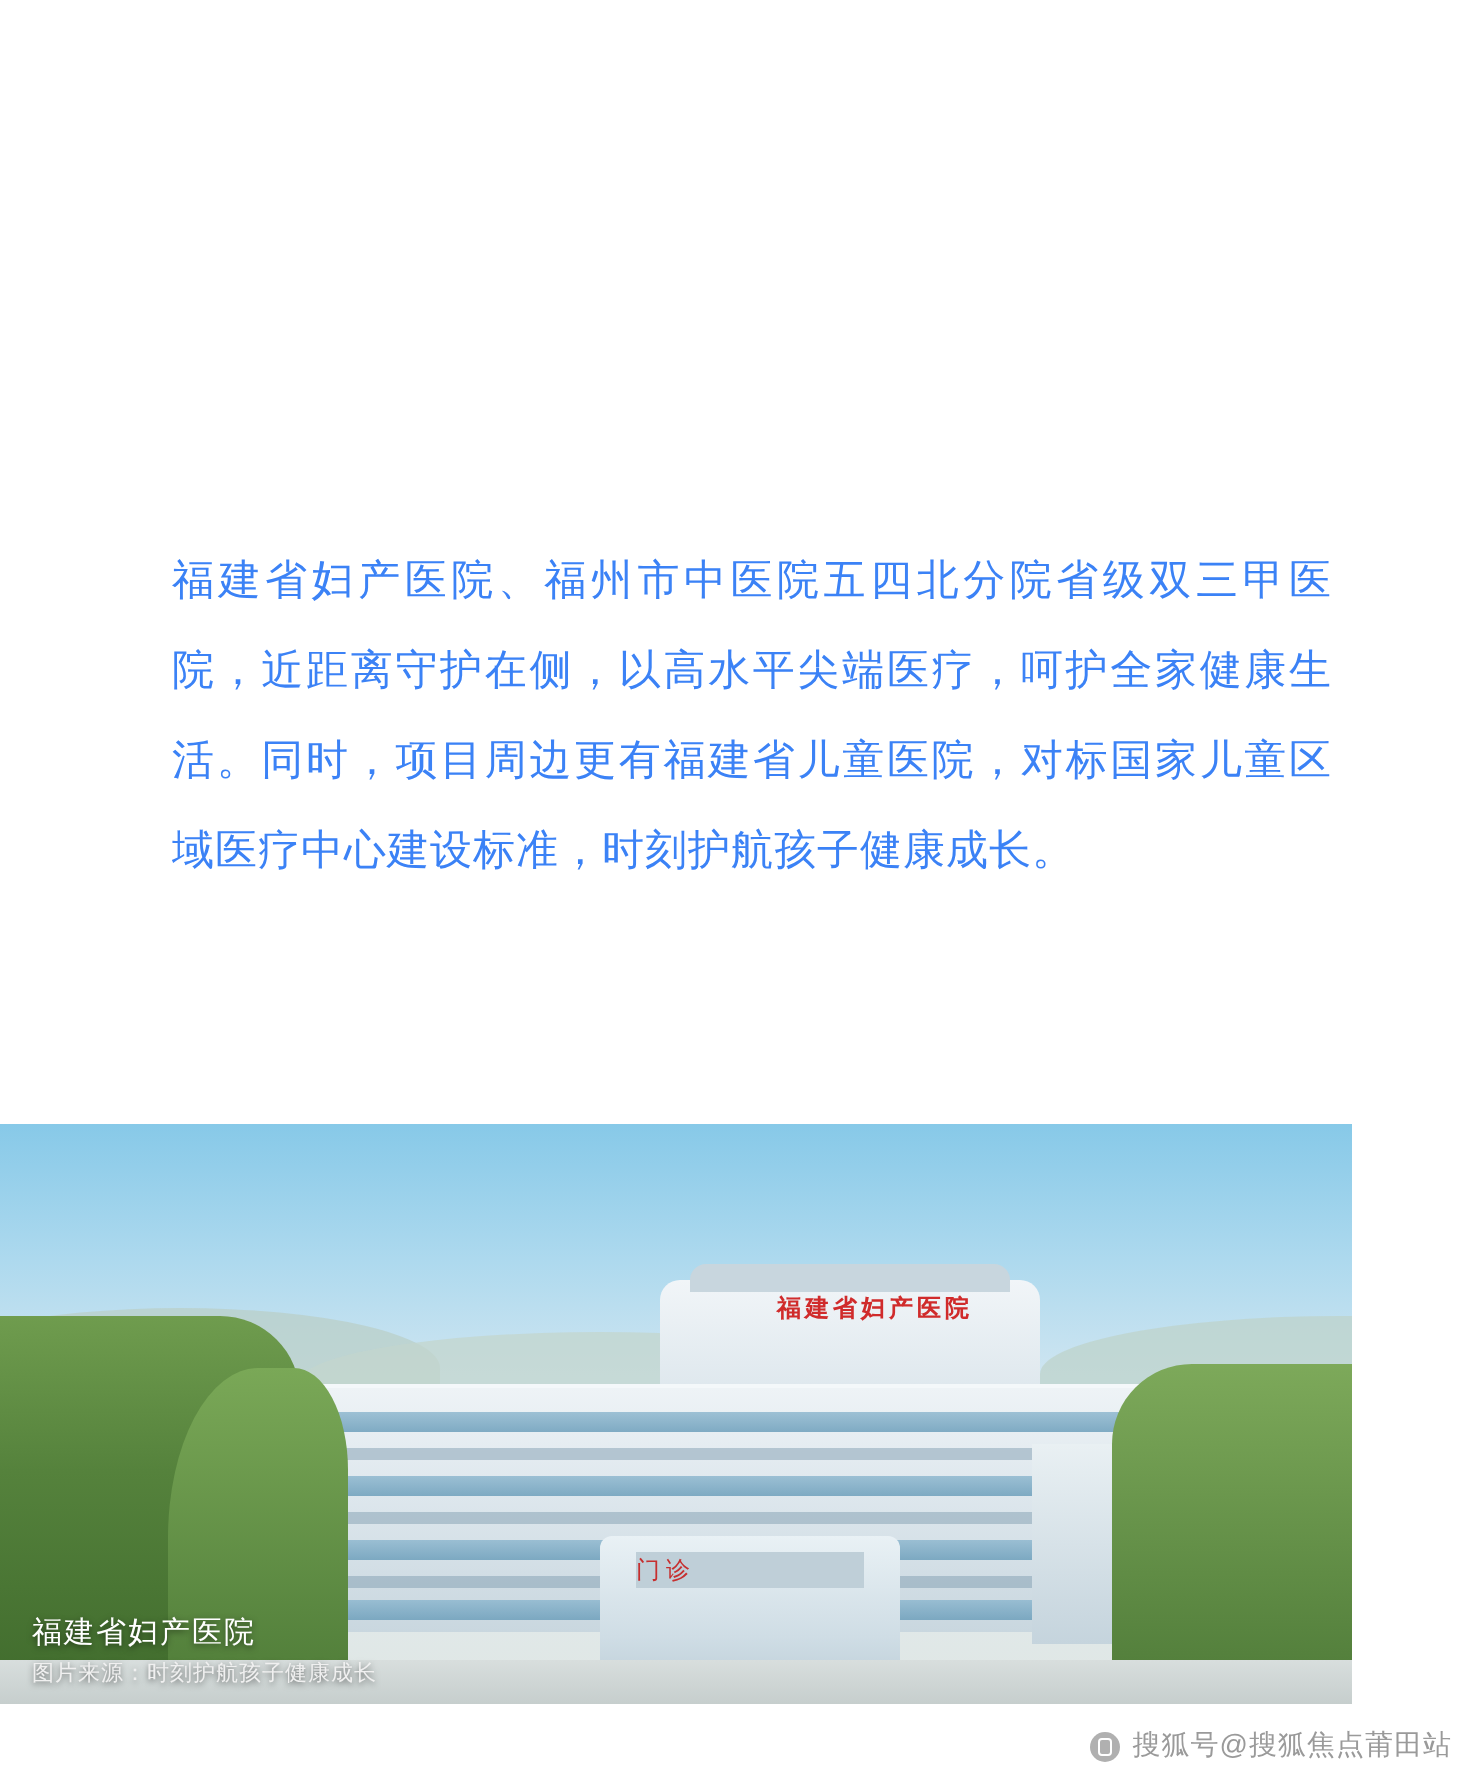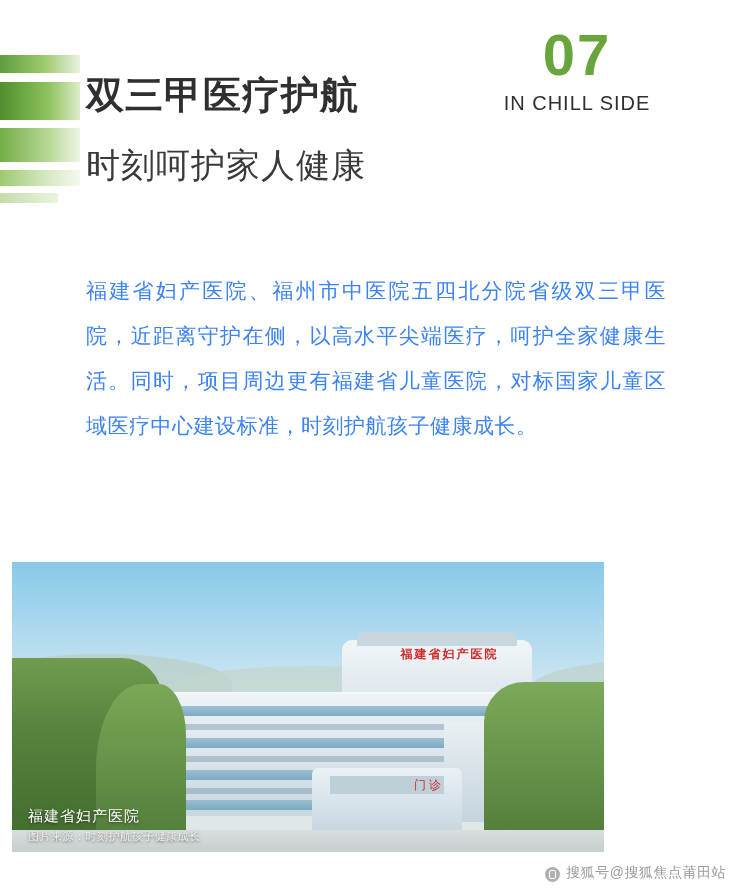--- a/index.html
+++ b/index.html
@@ -93,23 +93,23 @@
     font-size: 21px;
     line-height: 45px;
     color: #3b82f6;
     letter-spacing: 0.5px;
     text-align: justify;
   }
 
   
   .photo {
     position: absolute;
-    left: 12px;
+    left: 0;
     top: 562px;
-    width: 592px;
+    width: 676px;
     height: 290px;
     overflow: hidden;
     background: linear-gradient(180deg, #9fd4ec 0%, #cfe7f3 38%, #e4eef2 55%, #dfe6e4 100%);
   }
   
   .sky {
     position: absolute; left:0; top:0; width:740px; height:150px;
     background: linear-gradient(180deg, #87c9e8 0%, #add9ee 45%, #dceaf2 100%);
   }
   
@@ -183,21 +183,21 @@
     white-space: nowrap; overflow: hidden;
   }
   .entrance {
     position:absolute; left: 300px; top: 206px; width: 150px; height: 84px;
     background: linear-gradient(180deg,#e9f1f5 0%, #cfdde5 60%, #b9cad4 100%);
     border-radius: 6px 6px 0 0;
   }
   .entrance-sign {
     position:absolute; left: 318px; top: 214px; width: 114px; height: 18px;
     background: #bfcfd8;
-    color:#c62f2f; font-size: 12px; text-align:right; line-height:18px;
+    color:#c62f2f; font-size: 12px; text-align:left; line-height:18px;
     letter-spacing: 3px; white-space: nowrap; overflow: hidden;
   }
   .plaza {
     position:absolute; left: 0; top: 268px; width: 740px; height: 22px;
     background: linear-gradient(180deg,#d8dedd 0%, #c6cecd 100%);
   }
 
   .photo-caption {
     position: absolute;
     left: 16px;
@@ -224,21 +224,21 @@
     top: 852px;
     width: 740px;
     height: 41px;
     background: #ffffff;
   }
   .watermark {
     position: absolute;
     right: 14px;
     top: 12px;
     display: flex;
-    align-items: flex-end;
+    align-items: center;
     gap: 6px;
     color: #9a9a9a;
     font-size: 14px;
     letter-spacing: .5px;
   }
   .wm-icon {
     width: 15px; height: 15px;
     border-radius: 50%;
     background: #b0b0b0;
     position: relative;
@@ -249,35 +249,20 @@
     position:absolute; left:4px; top:3px; width:7px; height:9px;
     border:1.5px solid #ffffff; border-radius: 2px;
     box-sizing: border-box;
   }
 </style>
 </head>
 <body>
 
 <div class="page">
 
-  <div class="header">
-    <div class="bar bar-1"></div>
-    <div class="bar bar-2"></div>
-    <div class="bar bar-3"></div>
-    <div class="bar bar-4"></div>
-    <div class="bar bar-5"></div>
-
-    <div class="title-main">双三甲医疗护航</div>
-    <div class="title-sub">时刻呵护家人健康</div>
-
-    <div class="num-block">
-      <div class="num-big">07</div>
-      <div class="num-label">IN CHILL SIDE</div>
-    </div>
-  </div>
 
   <div class="body-text">福建省妇产医院、福州市中医院五四北分院省级双三甲医院，近距离守护在侧，以高水平尖端医疗，呵护全家健康生活。同时，项目周边更有福建省儿童医院，对标国家儿童区域医疗中心建设标准，时刻护航孩子健康成长。</div>
 
   <div class="photo">
     <div class="sky"></div>
     <div class="hill hill-1"></div>
     <div class="hill hill-2"></div>
     <div class="hill hill-3"></div>
 
     <div class="tower"></div>

